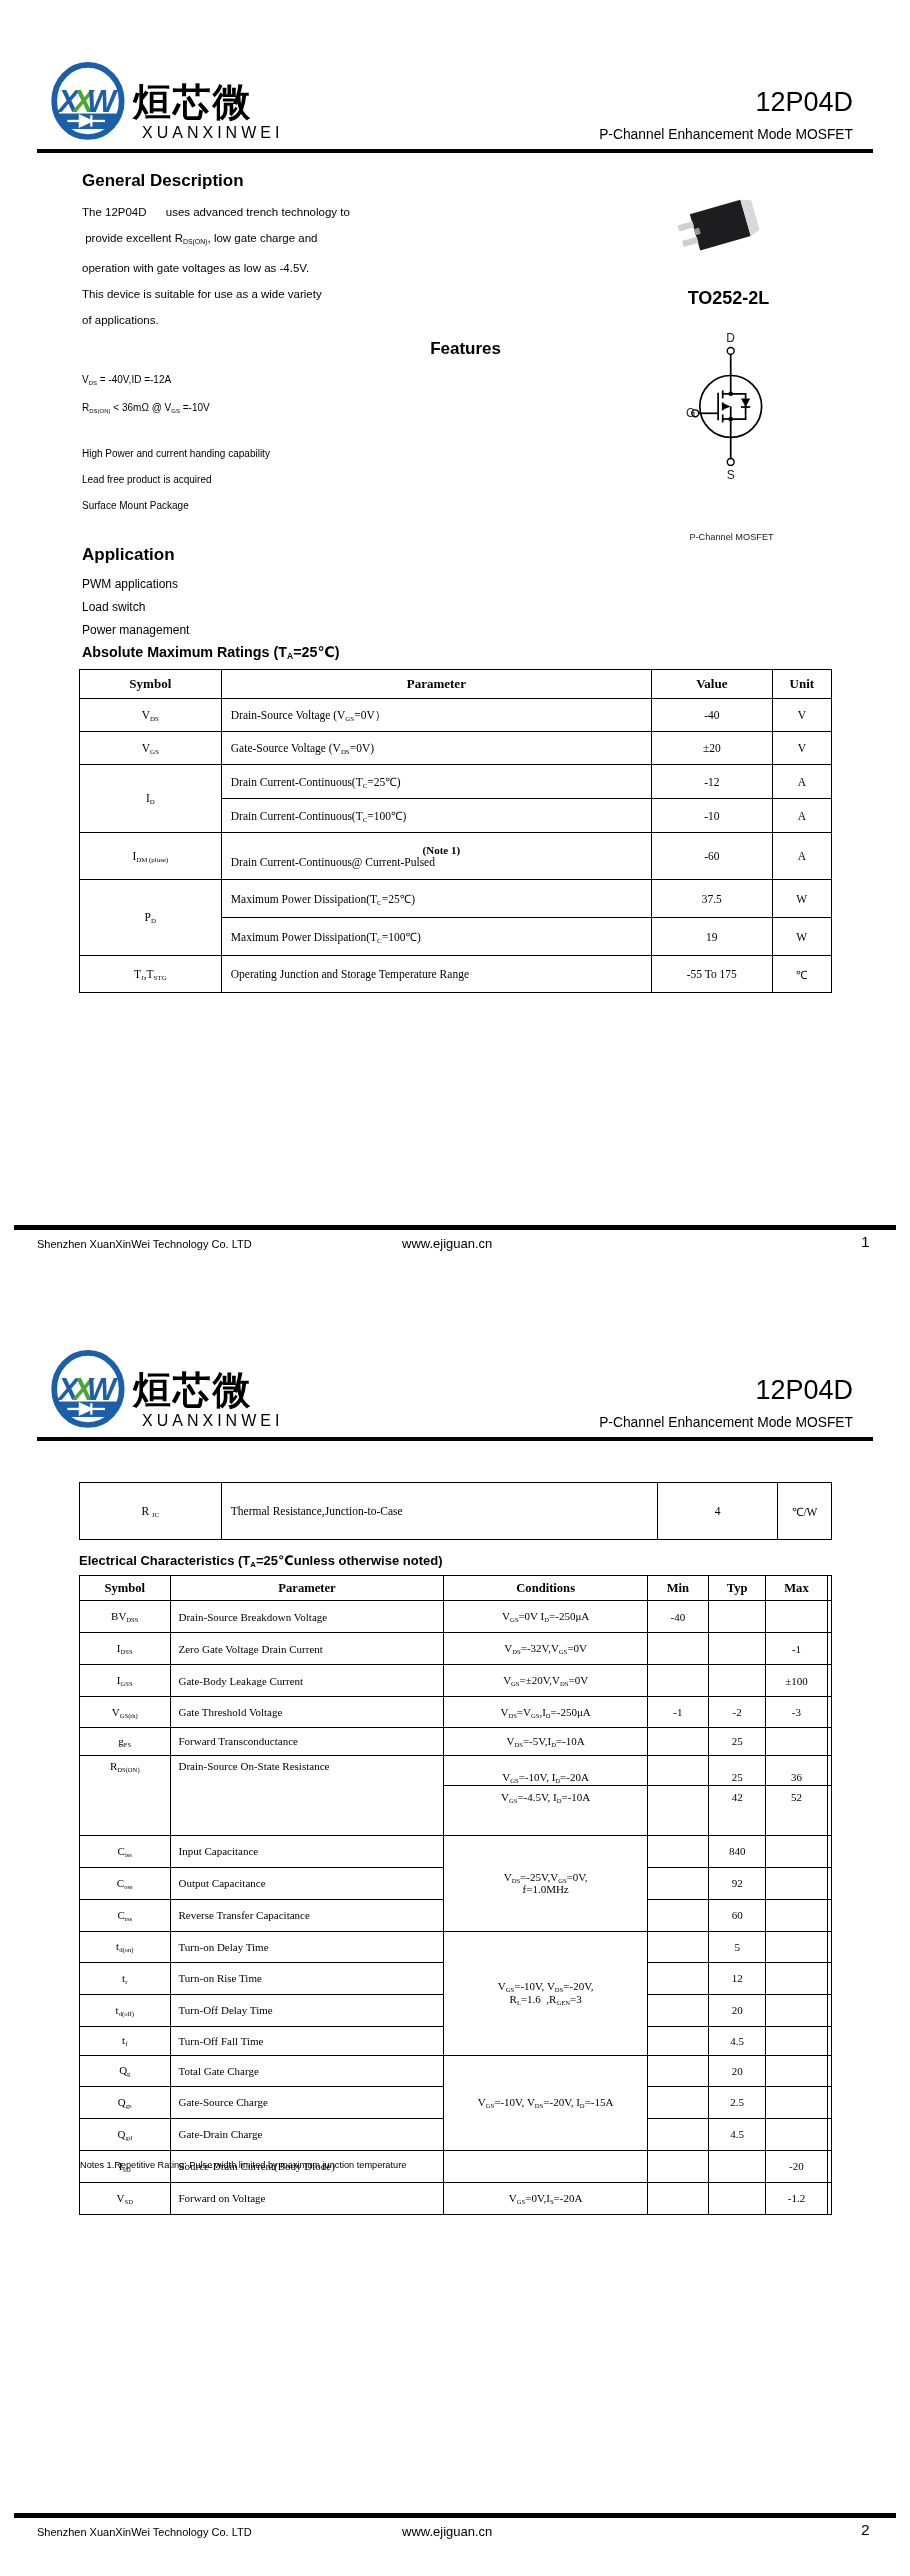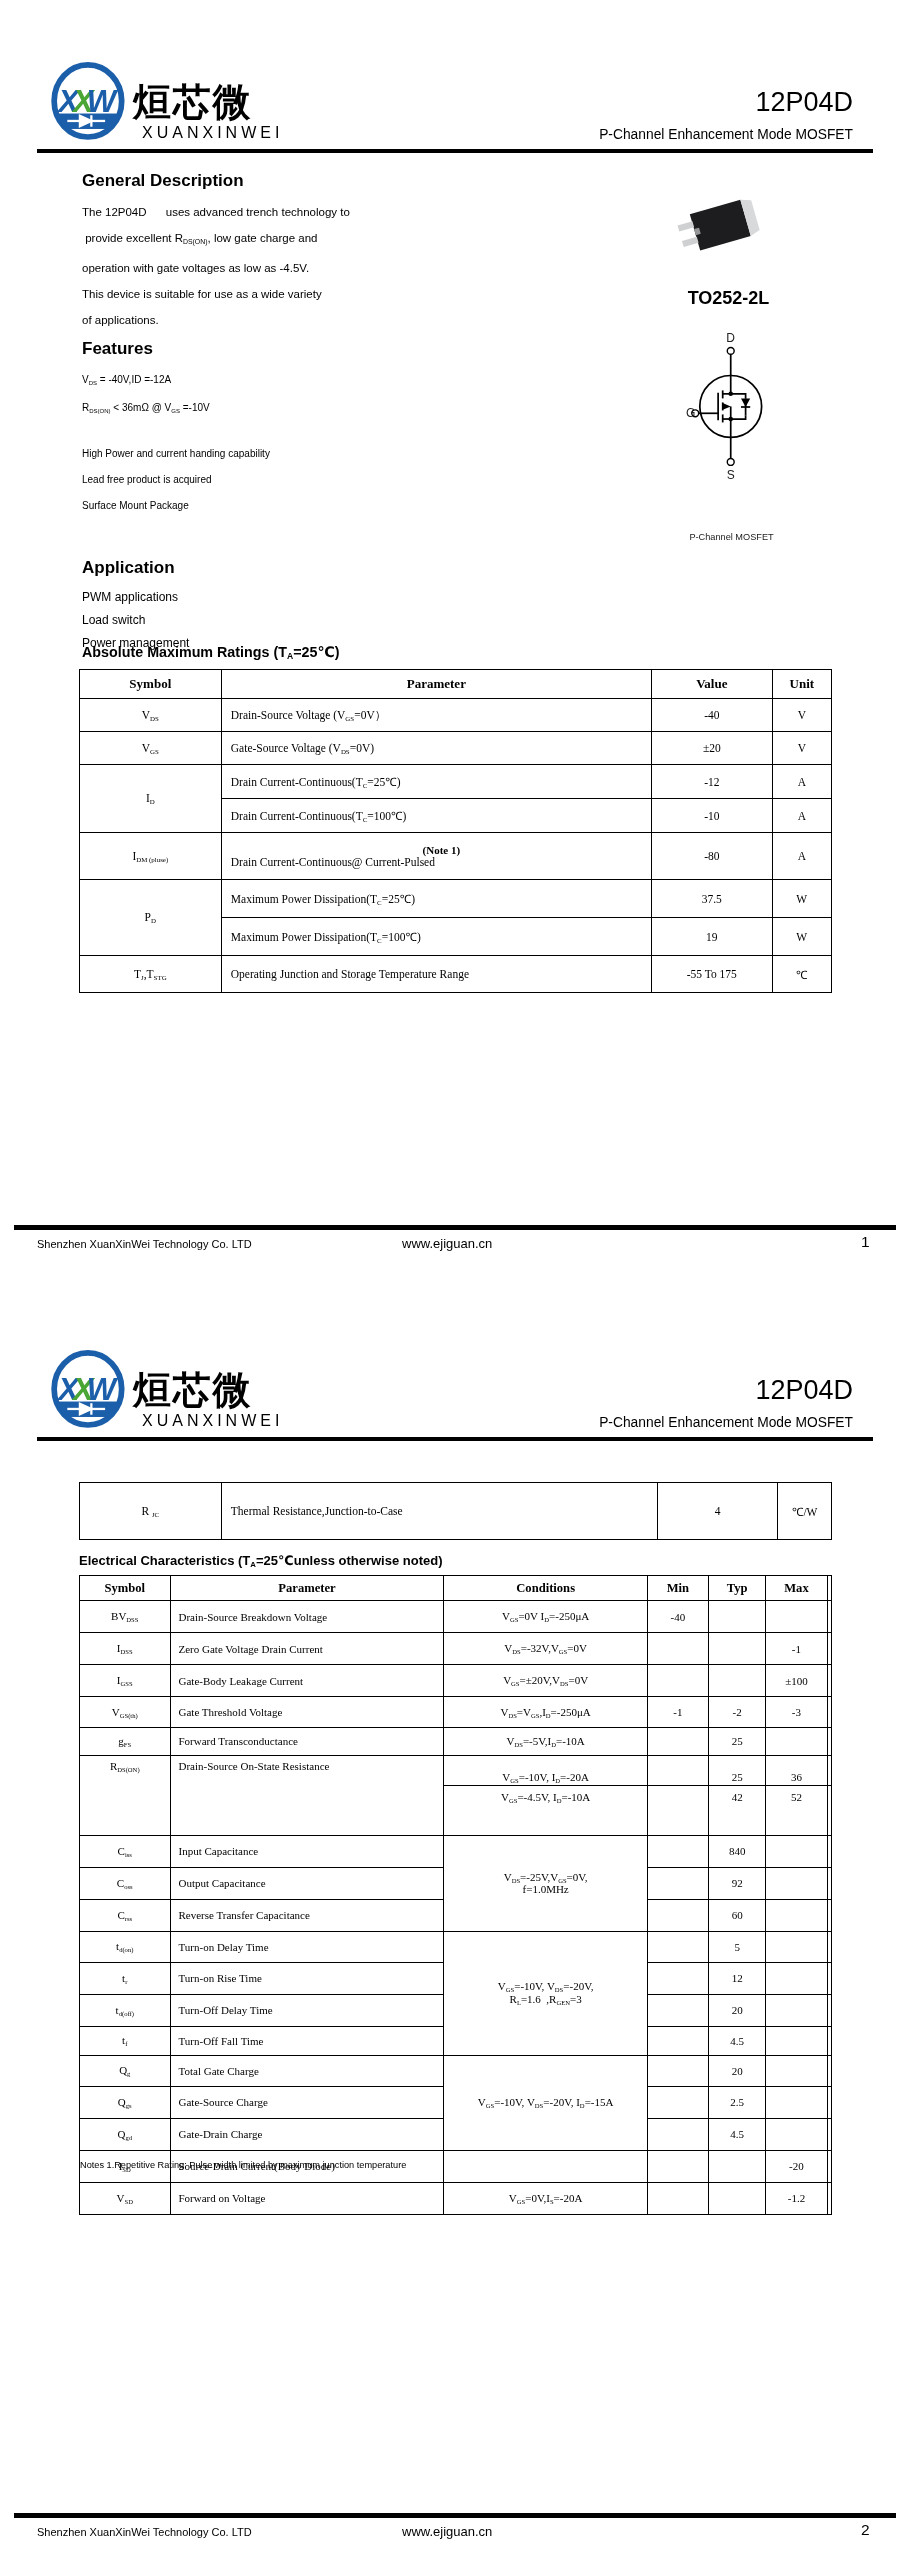--- a/index.html
+++ b/index.html
@@ -10,24 +10,24 @@
   .hdr-logo{position:absolute;left:49px;top:62px;}
   .brand-cn{position:absolute;left:133px;top:77px;font-size:38px;font-weight:bold;font-family:"DejaVu Sans",sans-serif;letter-spacing:1.7px;}
   .brand-en{position:absolute;left:142px;top:124px;font-size:16px;letter-spacing:4px;}
   .part-no{position:absolute;right:57px;top:87px;font-size:27px;}
   .subtitle{position:absolute;right:57px;top:127px;font-size:13.8px;}
   .hdr-rule{position:absolute;left:37px;top:149px;width:836px;height:4px;background:#000;}
   
   .col-left{position:absolute;left:82px;top:171px;width:419px;}
   .sec-h{font-size:17px;font-weight:bold;margin:0 0 8px 0;}
   .gd-line{font-size:11.5px;line-height:26px;white-space:nowrap;}
-  .feat-h{margin-top:5.7px;}
+  .feat-h{margin-top:5.7px;text-align:right;}
   .feat-line{font-size:10px;line-height:26px;white-space:nowrap;}
   .cap-first{margin-top:17px;}
-  .app-h{margin-top:39px;}
+  .app-h{margin-top:26px;}
   .app-line{font-size:12px;line-height:23px;}
   
   .pkg-photo{position:absolute;left:666px;top:189px;}
   .pkg-name{position:absolute;left:654px;top:288px;width:149px;text-align:center;font-size:18px;font-weight:bold;}
   .mosfet-sym{position:absolute;left:663px;top:332px;}
   .sym-caption{position:absolute;left:651px;top:532px;width:161px;text-align:center;font-size:9.2px;color:#222;}
   
   .tbl-title{position:absolute;left:82px;font-size:14.3px;font-weight:bold;}
   .amr-title{top:644px;}
   .tbl-wrap{position:absolute;left:79px;width:753px;}
@@ -181,21 +181,21 @@
         <td class="par">Drain Current-Continuous(T<sub>C</sub>=100℃)</td>
         <td>-10</td>
         <td>A</td>
       </tr>
       <tr style="height:47px">
         <td>I<sub>DM (pluse)</sub></td>
         <td class="par">
           <div class="note-line">(Note 1)</div>
           <div>Drain Current-Continuous@ Current-Pulsed</div>
         </td>
-        <td>-80</td>
+        <td>-60</td>
         <td>A</td>
       </tr>
       <tr style="height:38px">
         <td rowspan="2">P<sub>D</sub></td>
         <td class="par">Maximum Power Dissipation(T<sub>C</sub>=25℃)</td>
         <td>37.5</td>
         <td>W</td>
       </tr>
       <tr style="height:38px">
         <td class="par">Maximum Power Dissipation(T<sub>C</sub>=100℃)</td>

